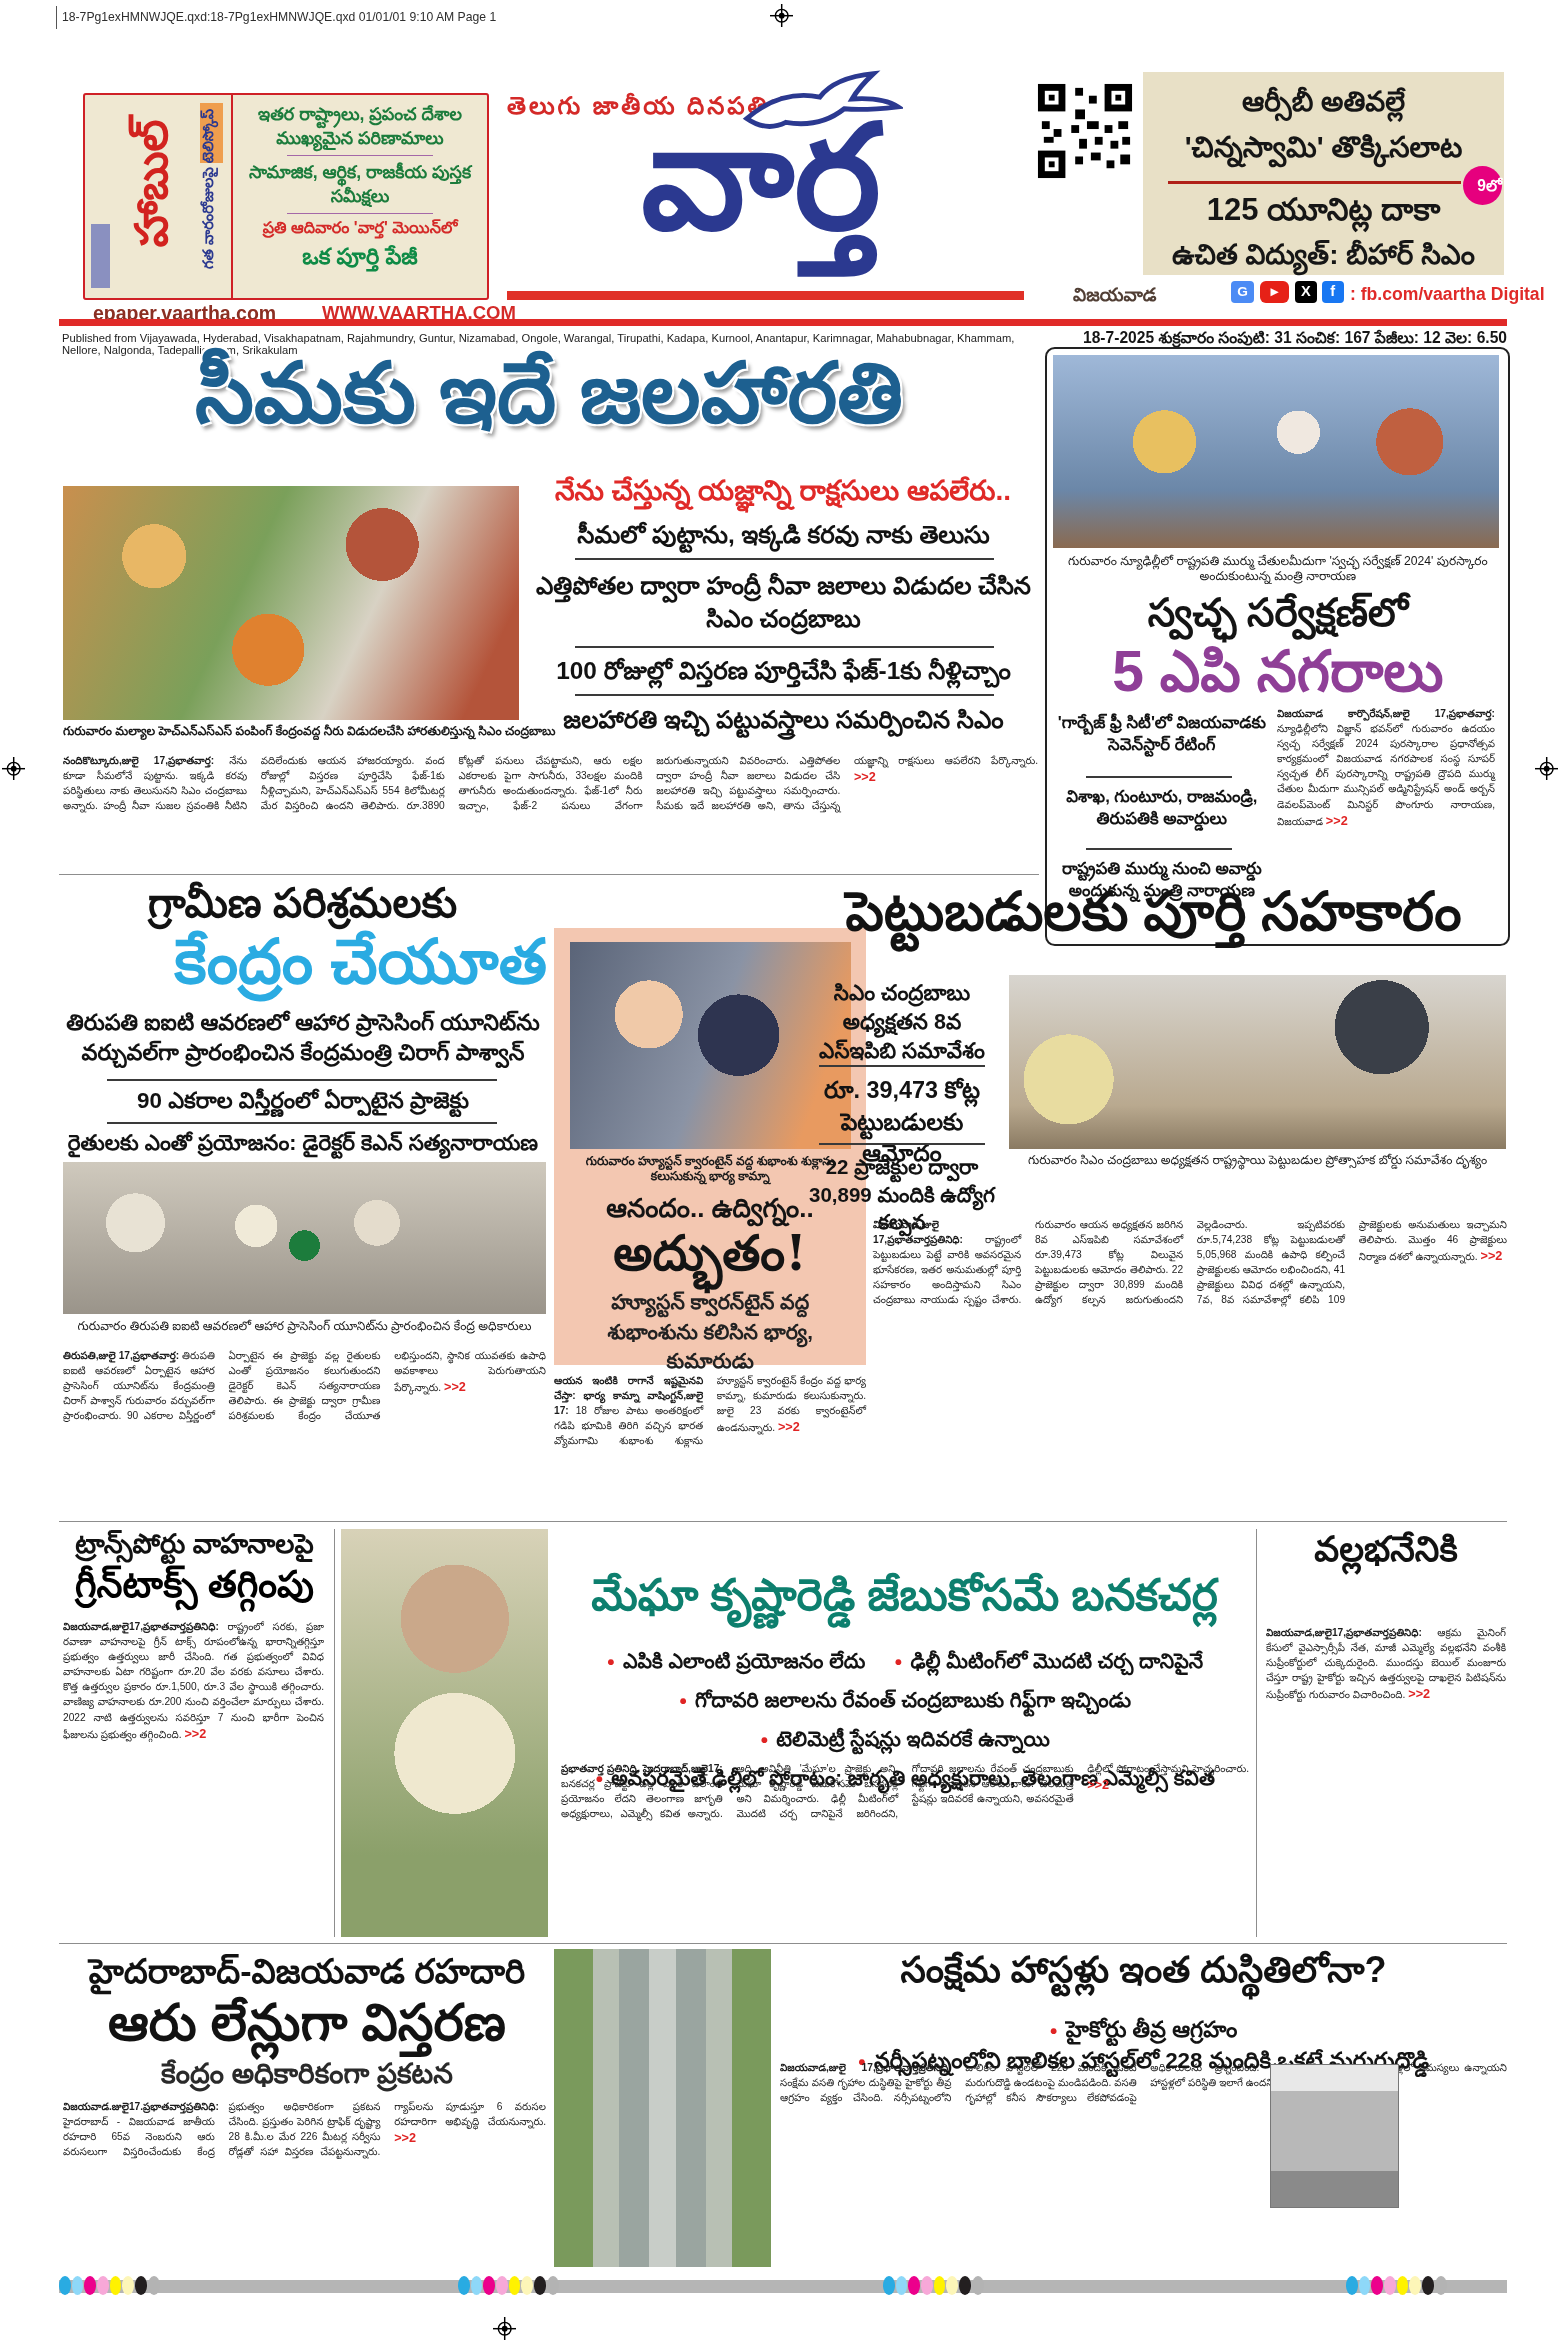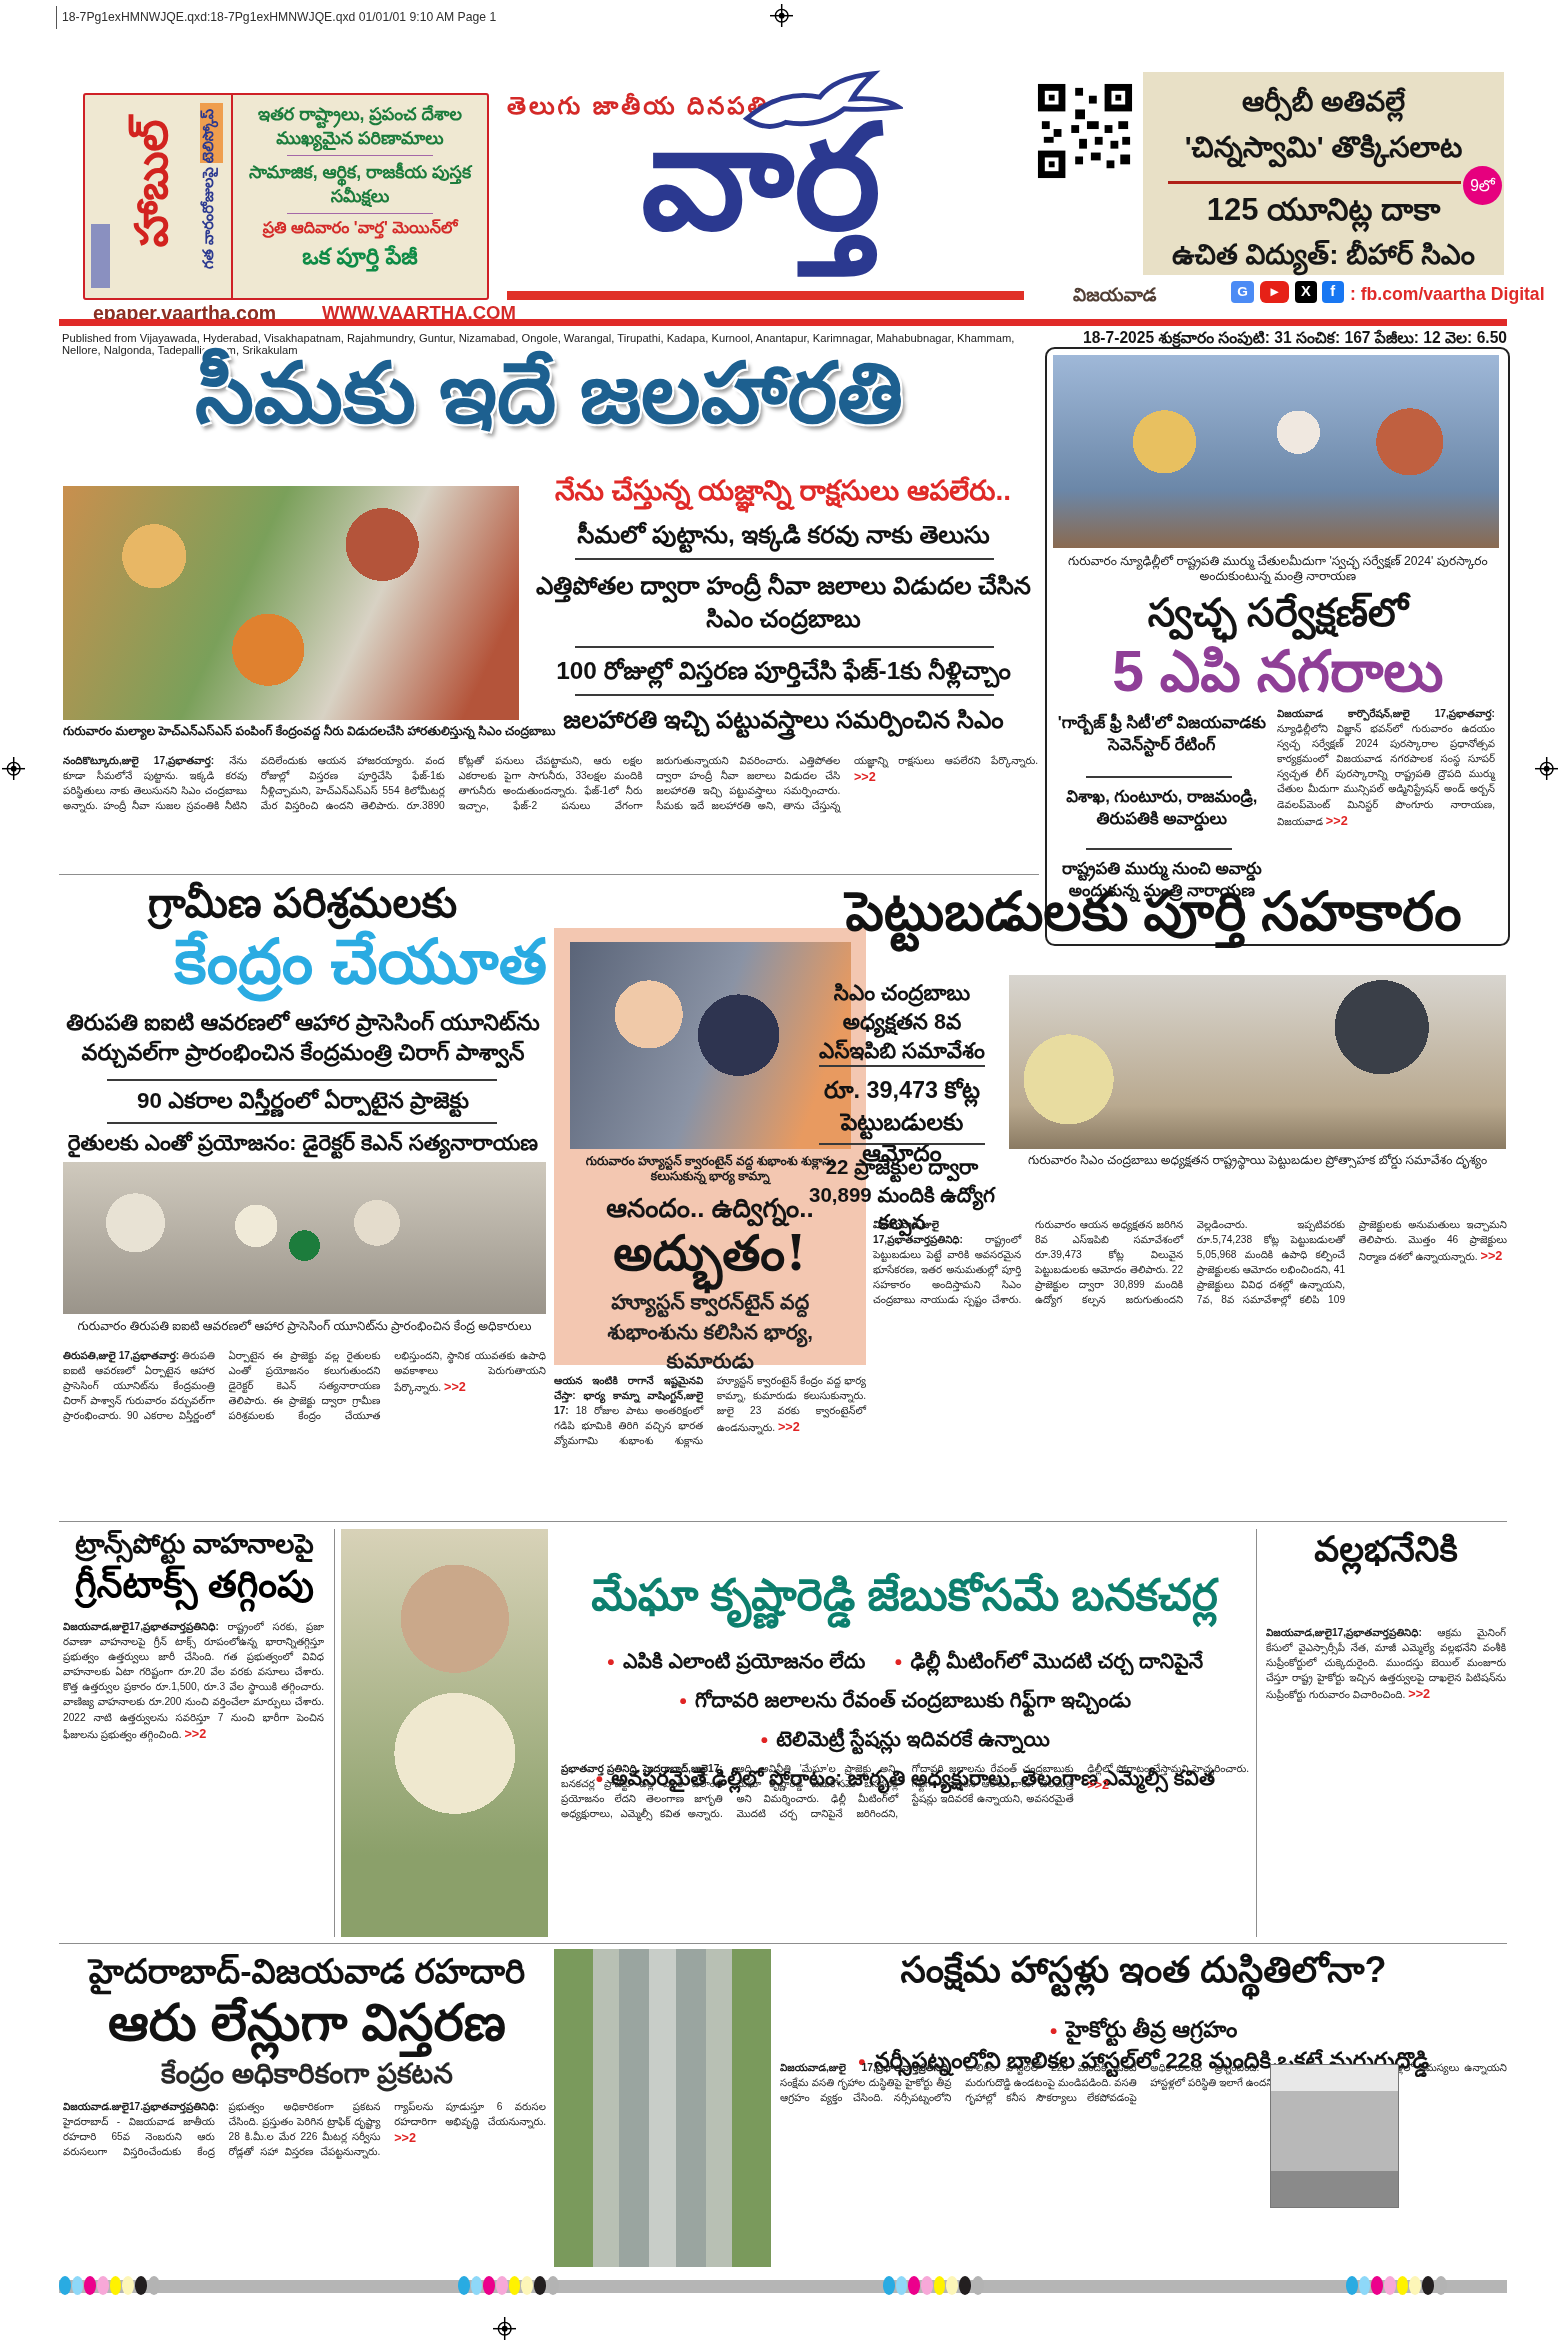--- a/index.html
+++ b/index.html
@@ -110,21 +110,21 @@
       <rect x="86" y="74" width="10" height="10" fill="#000"></rect>
     <rect x="6" y="40" width="8" height="8" fill="#000"></rect>
       <rect x="18" y="48" width="8" height="8" fill="#000"></rect>
       <rect x="8" y="56" width="10" height="6" fill="#000"></rect>
   </svg>
 
   <div class="abs" style="left:1143px;top:72px;width:361px;height:203px;background:#e8e0c6;">
     <div class="ctr" style="margin-top:13.7px;font-size:28px;font-weight:bold;color:#161616;">ఆర్సీబీ అతివల్లే</div>
     <div class="ctr" style="margin-top:5.9px;font-size:29px;font-weight:bold;color:#161616;">'చిన్నస్వామి' తొక్కిసలాట</div>
     <div class="abs" style="left:25px;top:109px;width:293px;height:2.9px;background:#b02018;"></div>
-    <div class="abs ctr" style="right:2px;top:94px;width:39px;height:39px;border-radius:50%;background:#e6007e;color:#fff;font-size:15.6px;font-weight:normal;line-height:39px;">9లో</div>
+    <div class="abs ctr" style="right:2px;top:94px;width:39px;height:39px;border-radius:50%;background:#e6007e;color:#fff;font-size:15.6px;font-weight:bold;line-height:39px;text-align:right;">9లో</div>
     <div class="ctr" style="margin-top:21.5px;font-size:31px;font-weight:bold;color:#161616;">125 యూనిట్ల దాకా</div>
     <div class="ctr" style="margin-top:3.9px;font-size:28px;font-weight:bold;color:#161616;">ఉచిత విద్యుత్: బీహార్ సిఎం</div>
   </div>
   <div class="abs" style="left:1073px;top:284px;font-size:18.5px;font-weight:bold;color:#513f35;">విజయవాడ</div>
   <div class="abs" style="left:1231px;top:281px;width:23.4px;height:21.5px;background:#4b8bf5;border-radius:3.9px;color:#fff;font-size:13.7px;font-weight:bold;text-align:center;line-height:21.5px;">G</div>
   <div class="abs" style="left:1260px;top:281px;width:29px;height:21.5px;background:#e62117;border-radius:5.9px;color:#fff;font-size:10.7px;text-align:center;line-height:21.5px;">▶</div>
   <div class="abs" style="left:1295px;top:281px;width:21.5px;height:21.5px;background:#000;border-radius:3.9px;color:#fff;font-size:14.6px;font-weight:bold;text-align:center;line-height:21.5px;">X</div>
   <div class="abs" style="left:1322px;top:281px;width:21.5px;height:21.5px;background:#1877f2;border-radius:3.9px;color:#fff;font-size:14.6px;font-weight:bold;text-align:center;line-height:21.5px;">f</div>
   <div class="abs" style="left:1350px;top:284px;font-size:17.6px;font-weight:bold;color:#e02a28;">: fb.com/vaartha Digital</div>
 

